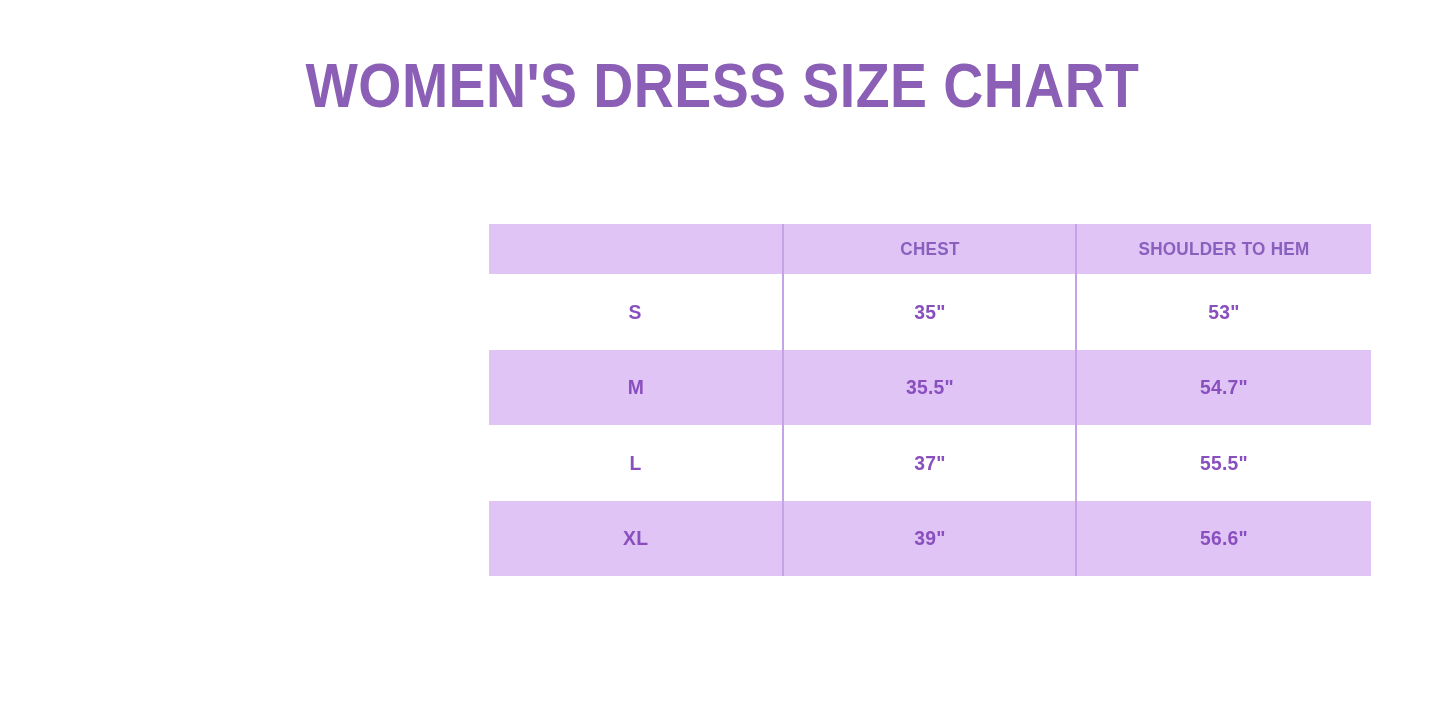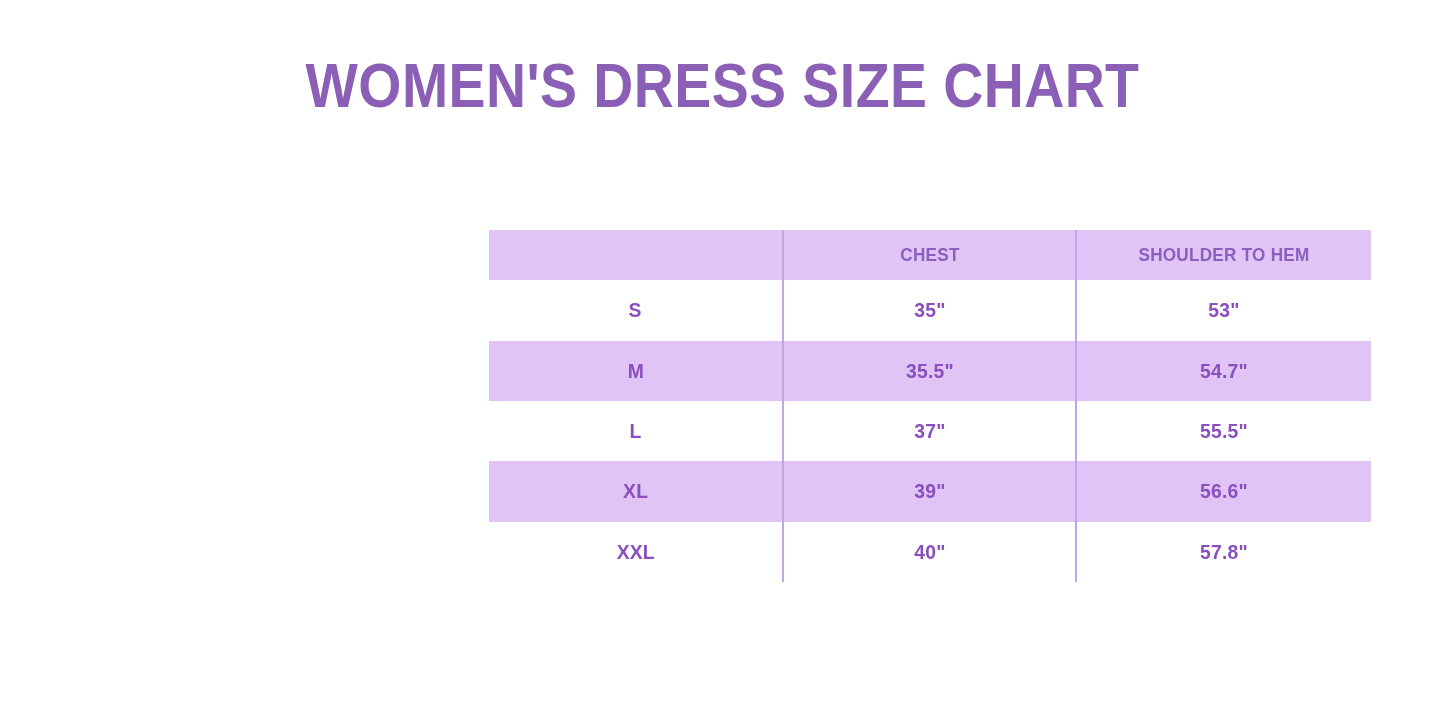--- a/index.html
+++ b/index.html
@@ -31,21 +31,21 @@
     transform: scaleX(0.88);
     transform-origin: center top;
     white-space: nowrap;
     user-select: none;
   }
 
   
   .size-table-wrap {
     position: absolute;
     left: 489px;
-    top: 230px;
+    top: 224px;
     width: 882px;
     height: 340px;
   }
   table.size-table {
     width: 882px;
     height: 352px;
     border-collapse: collapse;
     table-layout: fixed;
   }
   table.size-table col.c-size { width: 294px; }
@@ -168,28 +168,17 @@
           <span class="cell-txt">XL</span>
         </td>
         <td class="div-left">
           <span class="cell-txt">39"</span>
         </td>
         <td class="div-left">
           <span class="cell-txt">56.6"</span>
         </td>
       </tr>
 
-      <tr class="row-plain">
-        <td>
-          <span class="cell-txt">XXL</span>
-        </td>
-        <td class="div-left">
-          <span class="cell-txt">40"</span>
-        </td>
-        <td class="div-left">
-          <span class="cell-txt">57.8"</span>
-        </td>
-      </tr>
 
 
     </tbody>
   </table>
 </div>
 
 </body></html>

